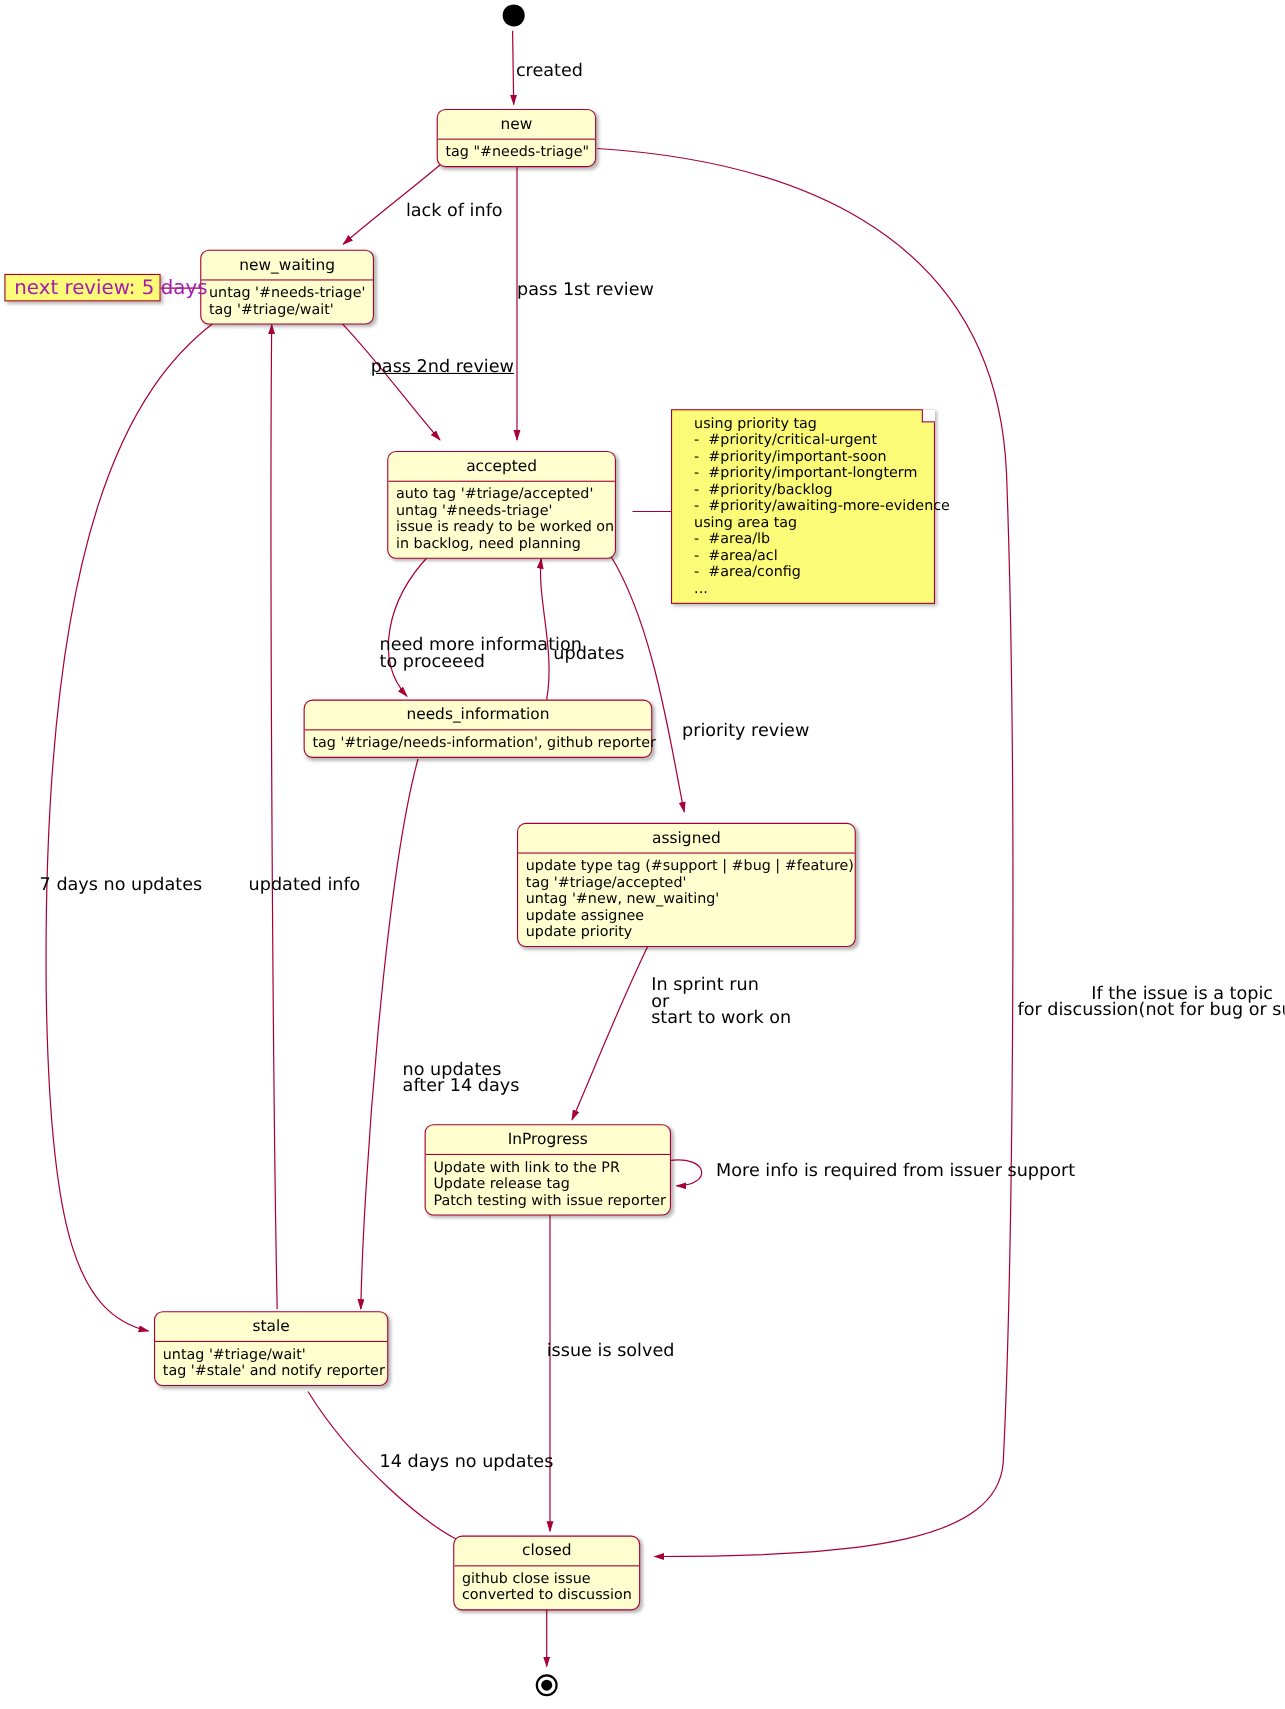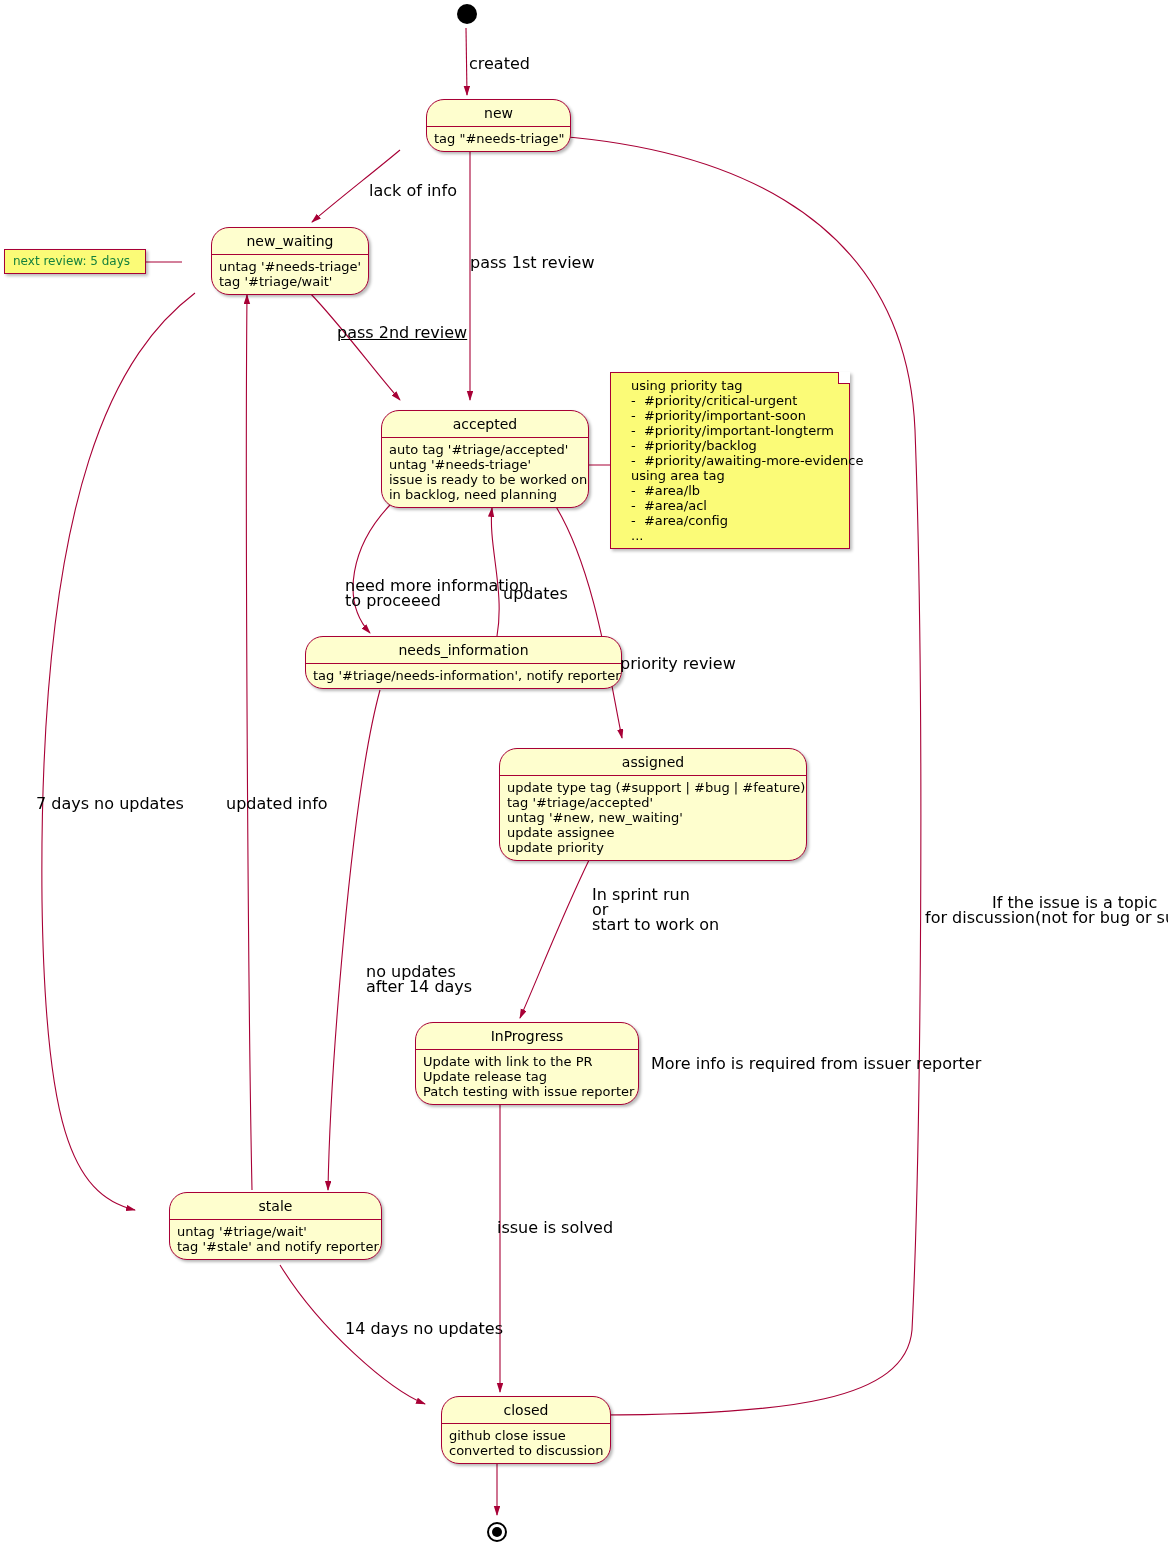--- a/index.html
+++ b/index.html
@@ -23,25 +23,24 @@
     top: 0;
     width: 1168px;
     height: 1554px;
     pointer-events: none;
   }
   .state {
     position: absolute;
     box-sizing: border-box;
     background: #FEFECE;
     border: 1px solid #A80036;
-    border-radius: 18px;
+    border-radius: 8px;
     box-shadow: 2px 2px 3px rgba(0,0,0,0.28);
     font-size: 13px;
     color: #000000;
-    margin-left: 29px;
   }
   .state .title {
     text-align: center;
     padding: 5px 10px 5px 10px;
     font-size: 14px;
     white-space: nowrap;
   }
   .state .divider {
     border-top: 1px solid #A80036;
     height: 0;
@@ -76,25 +75,25 @@
     background: #ffffff;
     border-left: 1px solid #A80036;
     border-bottom: 1px solid #A80036;
   }
   .note-tag {
     position: absolute;
     box-sizing: border-box;
     background: #FBFB77;
     border: 1px solid #A80036;
     box-shadow: 2px 2px 3px rgba(0,0,0,0.28);
-    font-size: 12px;
+    font-size: 18px;
     line-height: 15px;
     padding: 4px 8px;
     white-space: pre;
-    color: #15803d;
+    color: #a21caf;
   }
   .edge-label {
     position: absolute;
     font-size: 16px;
     line-height: 15px;
     color: #000000;
     white-space: pre;
   }
   .start-node {
     position: absolute;
@@ -194,21 +193,21 @@
     <div class="divider"></div>
     <div class="body">auto tag '#triage/accepted'
 untag '#needs-triage'
 issue is ready to be worked on
 in backlog, need planning</div>
   </div>
 
   <div class="state" style="left:276px; top:636px; width:317px;">
     <div class="title">needs_information</div>
     <div class="divider"></div>
-    <div class="body">tag '#triage/needs-information', notify reporter</div>
+    <div class="body">tag '#triage/needs-information', github reporter</div>
   </div>
 
   <div class="state" style="left:470px; top:748px; width:308px;">
     <div class="title">assigned</div>
     <div class="divider"></div>
     <div class="body">update type tag (#support | #bug | #feature)
 tag '#triage/accepted'
 untag '#new, new_waiting'
 update assignee
 update priority</div>
@@ -259,18 +258,18 @@
   <div class="edge-label" style="left:345px; top:578px;">need more information
 to proceeed</div>
   <div class="edge-label" style="left:503px; top:586px;">updates</div>
   <div class="edge-label" style="left:620px; top:656px;">priority review</div>
   <div class="edge-label" style="left:366px; top:964px;">no updates
 after 14 days</div>
   <div class="edge-label" style="left:226px; top:796px;">updated info</div>
   <div class="edge-label" style="left:592px; top:887px;">In sprint run
 or
 start to work on</div>
-  <div class="edge-label" style="left:651px; top:1056px;">More info is required from issuer reporter</div>
+  <div class="edge-label" style="left:651px; top:1056px;">More info is required from issuer support</div>
   <div class="edge-label" style="left:497px; top:1220px;">issue is solved</div>
   <div class="edge-label" style="left:345px; top:1321px;">14 days no updates</div>
   <div class="edge-label" style="left:469px; top:56px;">created</div>
 
 </div>
 
 </body></html>

